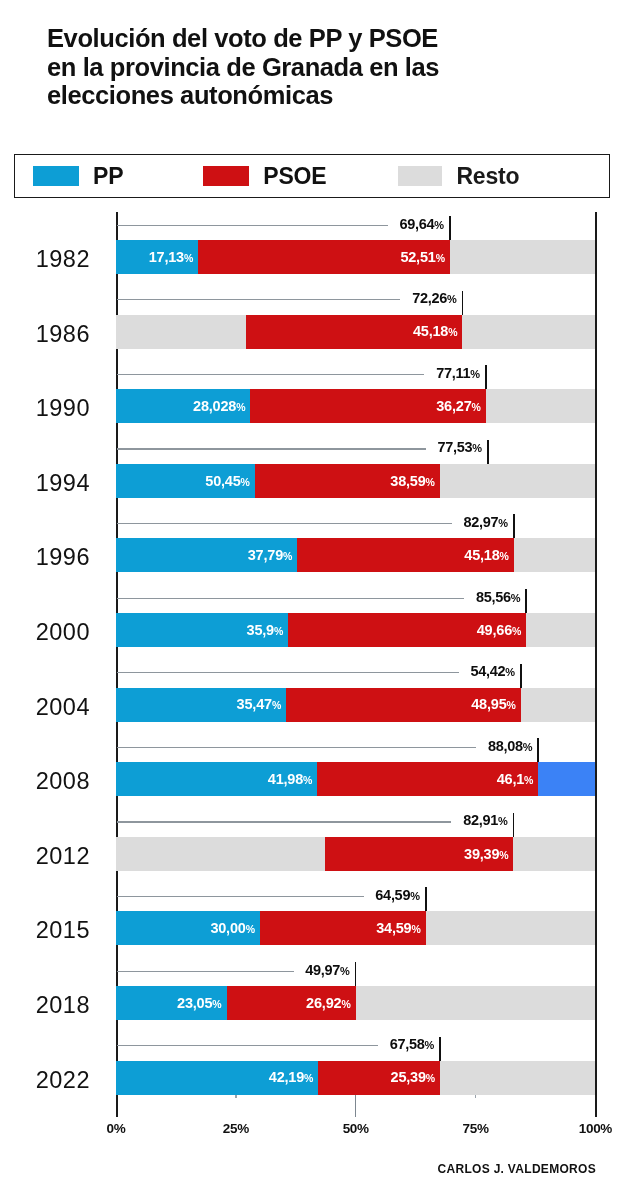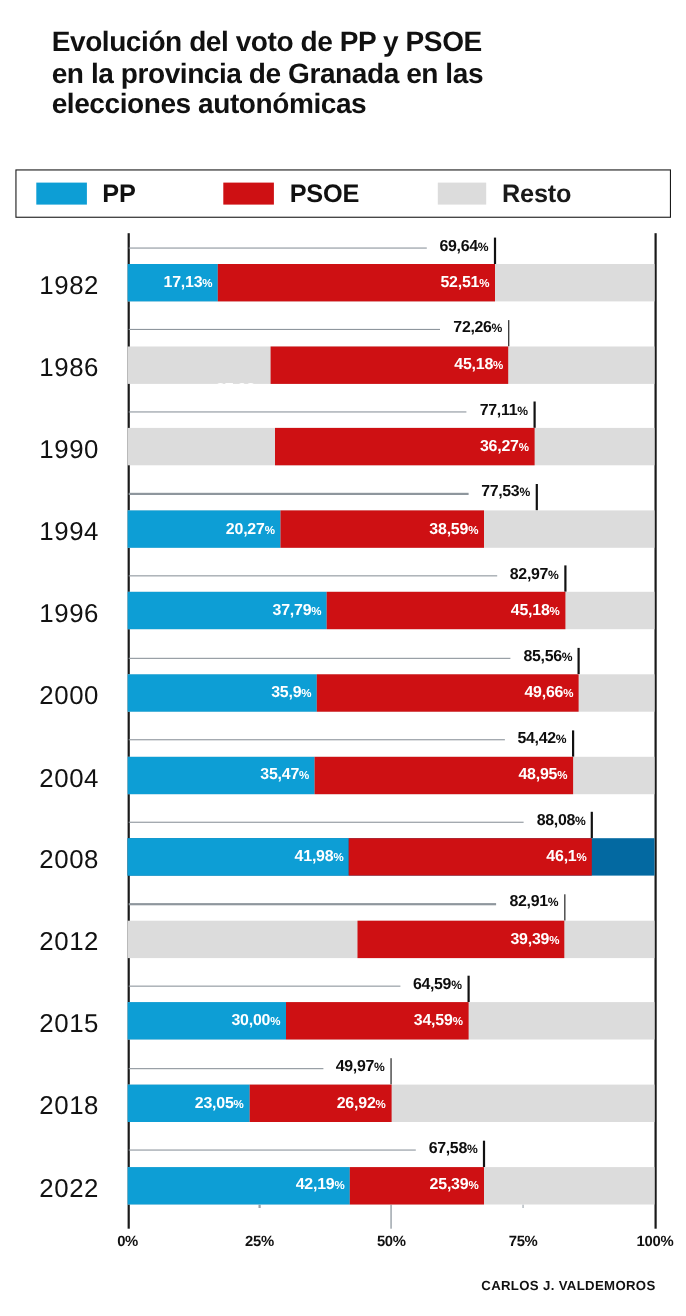--- a/index.html
+++ b/index.html
@@ -230,33 +230,36 @@
             <span class="seg-label"><span>45,18</span><span class="pct">%</span></span>
           </div>
         </div>
       </div>
       <div class="row" style="top: 149.2px;">
         <div class="year-label">1990</div>
         <div class="leader" style="width: 306.665px;"></div>
         <div class="total-label" style="left: 485.665px;"><span>77,11</span><span class="pct">%</span></div>
         <div class="total-tick" style="left: 484.765px;"></div>
         <div class="bar-track" style="background: rgb(220, 220, 220);">
+          <div class="seg pp" style="width: 134.366px; background: rgb(13, 158, 213);">
+            <span class="seg-label"><span>28,028</span><span class="pct">%</span></span>
+          </div>
           <div class="seg psoe" style="left: 134.366px; width: 235.337px; background: rgb(206, 16, 19);">
             <span class="seg-label"><span>36,27</span><span class="pct">%</span></span>
           </div>
         </div>
       </div>
       <div class="row" style="top: 223.8px;">
         <div class="year-label">1994</div>
         <div class="leader" style="width: 308.679px;"></div>
         <div class="total-label" style="left: 487.679px;"><span>77,53</span><span class="pct">%</span></div>
         <div class="total-tick" style="left: 486.779px;"></div>
         <div class="bar-track" style="background: rgb(220, 220, 220);">
           <div class="seg pp" style="width: 138.738px; background: rgb(13, 158, 213);">
-            <span class="seg-label"><span>20,27</span><span class="pct">%</span></span>
+            <span class="seg-label"><span>50,45</span><span class="pct">%</span></span>
           </div>
           <div class="seg psoe" style="left: 138.738px; width: 185px; background: rgb(206, 16, 19);">
             <span class="seg-label"><span>38,59</span><span class="pct">%</span></span>
           </div>
         </div>
       </div>
       <div class="row" style="top: 298.4px;">
         <div class="year-label">1996</div>
         <div class="leader" style="width: 334.758px;"></div>
         <div class="total-label" style="left: 513.758px;"><span>82,97</span><span class="pct">%</span></div>
@@ -296,21 +299,21 @@
           <div class="seg psoe" style="left: 170.043px; width: 234.666px; background: rgb(206, 16, 19);">
             <span class="seg-label"><span>48,95</span><span class="pct">%</span></span>
           </div>
         </div>
       </div>
       <div class="row" style="top: 522.2px;">
         <div class="year-label">2008</div>
         <div class="leader" style="width: 359.256px;"></div>
         <div class="total-label" style="left: 538.256px;"><span>88,08</span><span class="pct">%</span></div>
         <div class="total-tick" style="left: 537.356px;"></div>
-        <div class="bar-track" style="background: #0369a1; padding-left: 36px;">
+        <div class="bar-track" style="background: #3b82f6; padding-left: 36px;">
           <div class="seg pp" style="width: 201.252px; background: rgb(13, 158, 213);">
             <span class="seg-label"><span>41,98</span><span class="pct">%</span></span>
           </div>
           <div class="seg psoe" style="left: 201.252px; width: 221.003px; background: rgb(206, 16, 19);">
             <span class="seg-label"><span>46,1</span><span class="pct">%</span></span>
           </div>
         </div>
       </div>
       <div class="row" style="top: 596.8px;">
         <div class="year-label">2012</div>

